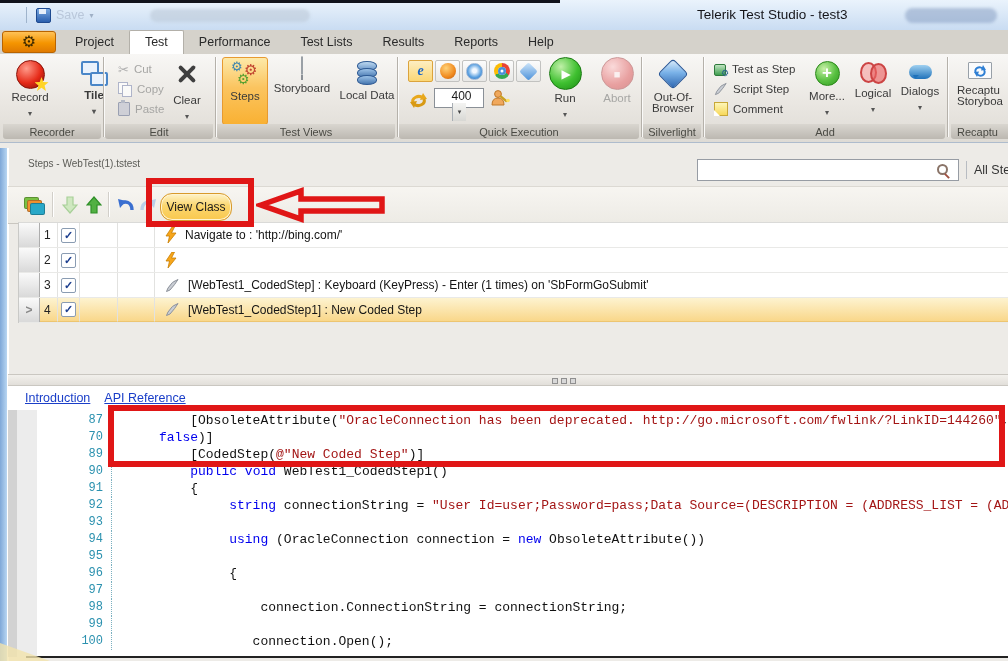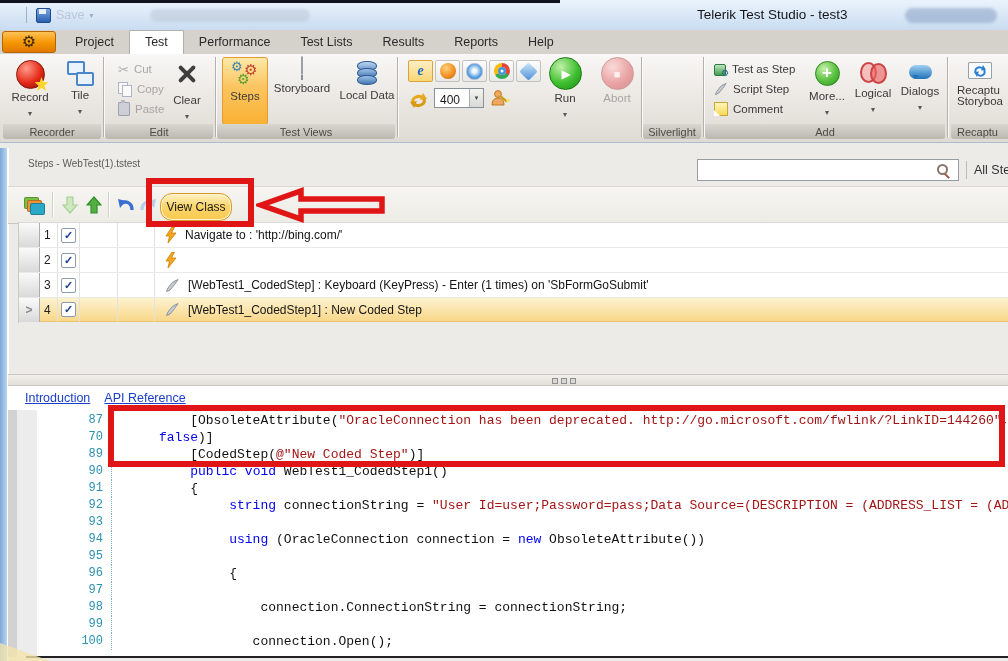--- a/index.html
+++ b/index.html
@@ -94,21 +94,21 @@
   .brs{position:absolute;display:flex;gap:2px;}
   .brbtn{width:25px;height:22px;border:1px solid #c2c2c0;border-radius:2px;background:linear-gradient(#fcfcfc,#e8e8e6);
     display:flex;align-items:center;justify-content:center;box-sizing:border-box;}
   .brbtn.sel{border:1px solid #dba33c;background:linear-gradient(#fdeec2,#fbd775);}
   .ie-e{font-size:14px;font-weight:bold;font-style:italic;color:#1a66c8;font-family:"Liberation Serif",serif;}
   .ffc{width:16px;height:16px;border-radius:50%;background:radial-gradient(circle at 38% 32%,#ffd27a,#f08a1e 60%,#b85410);}
   .sfc{width:15px;height:15px;border-radius:50%;background:radial-gradient(circle at 50% 45%,#f2f8ff 18%,#5aa0e0 60%,#2a6bb8);border:1px solid #9ab6d8;}
   .crc{width:16px;height:16px;border-radius:50%;background:#ea4335;background:conic-gradient(#ea4335 0 33%,#34a853 33% 66%,#fbbc05 66% 100%);position:relative;}
   .crc::after{content:"";position:absolute;left:4px;top:4px;width:8px;height:8px;border-radius:50%;background:#fff;border:0;box-shadow:inset 0 0 0 2.5px #4a90d9;}
   .slg{width:13px;height:13px;transform:rotate(45deg);background:linear-gradient(135deg,#cfe6fa,#4a90d9);border-radius:2px;}
-  .combo{position:absolute;width:50px;height:20px;background:#fff;border:1px solid #8a9097;display:flex;align-items:flex-end;box-sizing:border-box;}
+  .combo{position:absolute;width:50px;height:20px;background:#fff;border:1px solid #8a9097;display:flex;align-items:center;box-sizing:border-box;flex-direction:column;}
   .combo .val{flex:1;font-size:12px;padding-left:5px;}
   .combo .dd{width:13px;height:100%;border-left:1px solid #a8aeb4;background:linear-gradient(#f4f4f2,#d8d8d4);text-align:center;}
   .combo .dd::after{content:"▾";font-size:7px;color:#444;position:relative;top:-3px;}
   .rscr{width:22px;height:15px;border:1px solid #98a0a8;background:#fafbfc;border-radius:1px;margin-top:5px;
     display:flex;align-items:center;justify-content:center;}
   .clipgrp{overflow:hidden;}
   
   #belowribbon{position:absolute;left:0;top:143px;width:1008px;height:518px;background:#edebe7;}
   #bluestrip{position:absolute;left:0;top:148px;width:7px;height:513px;background:linear-gradient(90deg,#7fa8d8,#b8d6f2);border-right:2px solid #fff;}
   #panel-title{position:absolute;left:28px;top:158px;font-size:10px;color:#5b5b56;}
@@ -205,21 +205,21 @@
 
   <div id="ribbon">
 
     <div class="bigbtn" style="left:8px;width:44px;">
       <span class="rec">
           <span class="star"></span>
         </span>
       <span class="lbl">Record</span>
         <span class="cv"></span>
     </div>
-    <div class="bigbtn" style="left:60px;width:40px;">
+    <div class="bigbtn" style="left:74px;width:40px;font-weight:bold;">
       <span class="tileic">
           <i></i>
           <i></i>
         </span>
       <span class="lbl">Tile</span>
         <span class="cv"></span>
     </div>
     <div class="gsep" style="left:103px;"></div>
     <div class="grplabel" style="left:3px;width:98px;">Recorder</div>
 
@@ -309,21 +309,28 @@
     <div class="bigbtn" style="left:542px;width:46px;">
       <span class="runic"></span>
       <span class="lbl">Run</span>
         <span class="cv"></span>
     </div>
     <div class="bigbtn" style="left:594px;width:46px;">
       <span class="abic"></span>
       <span class="lbl disab">Abort</span>
     </div>
     <div class="gsep" style="left:641px;"></div>
-
+    <div class="grplabel" style="left:399px;width:240px;">Quick Execution</div>
+
+    <div class="bigbtn" style="left:645px;width:56px;">
+      <span class="gem"></span>
+      <span class="lbl" style="margin-top:7px;line-height:11px;text-align:center;">
+        <span>Out-Of-</span><br><span>Browser</span>
+      </span>
+    </div>
     <div class="gsep" style="left:703px;"></div>
     <div class="grplabel" style="left:643px;width:58px;">Silverlight</div>
 
     <div class="smallrow" style="left:714px;top:6px;">
       <span class="tas">
           <i></i>
           <b>⚙</b>
         </span>
         <span class="lbl">Test as Step</span>
     </div>

